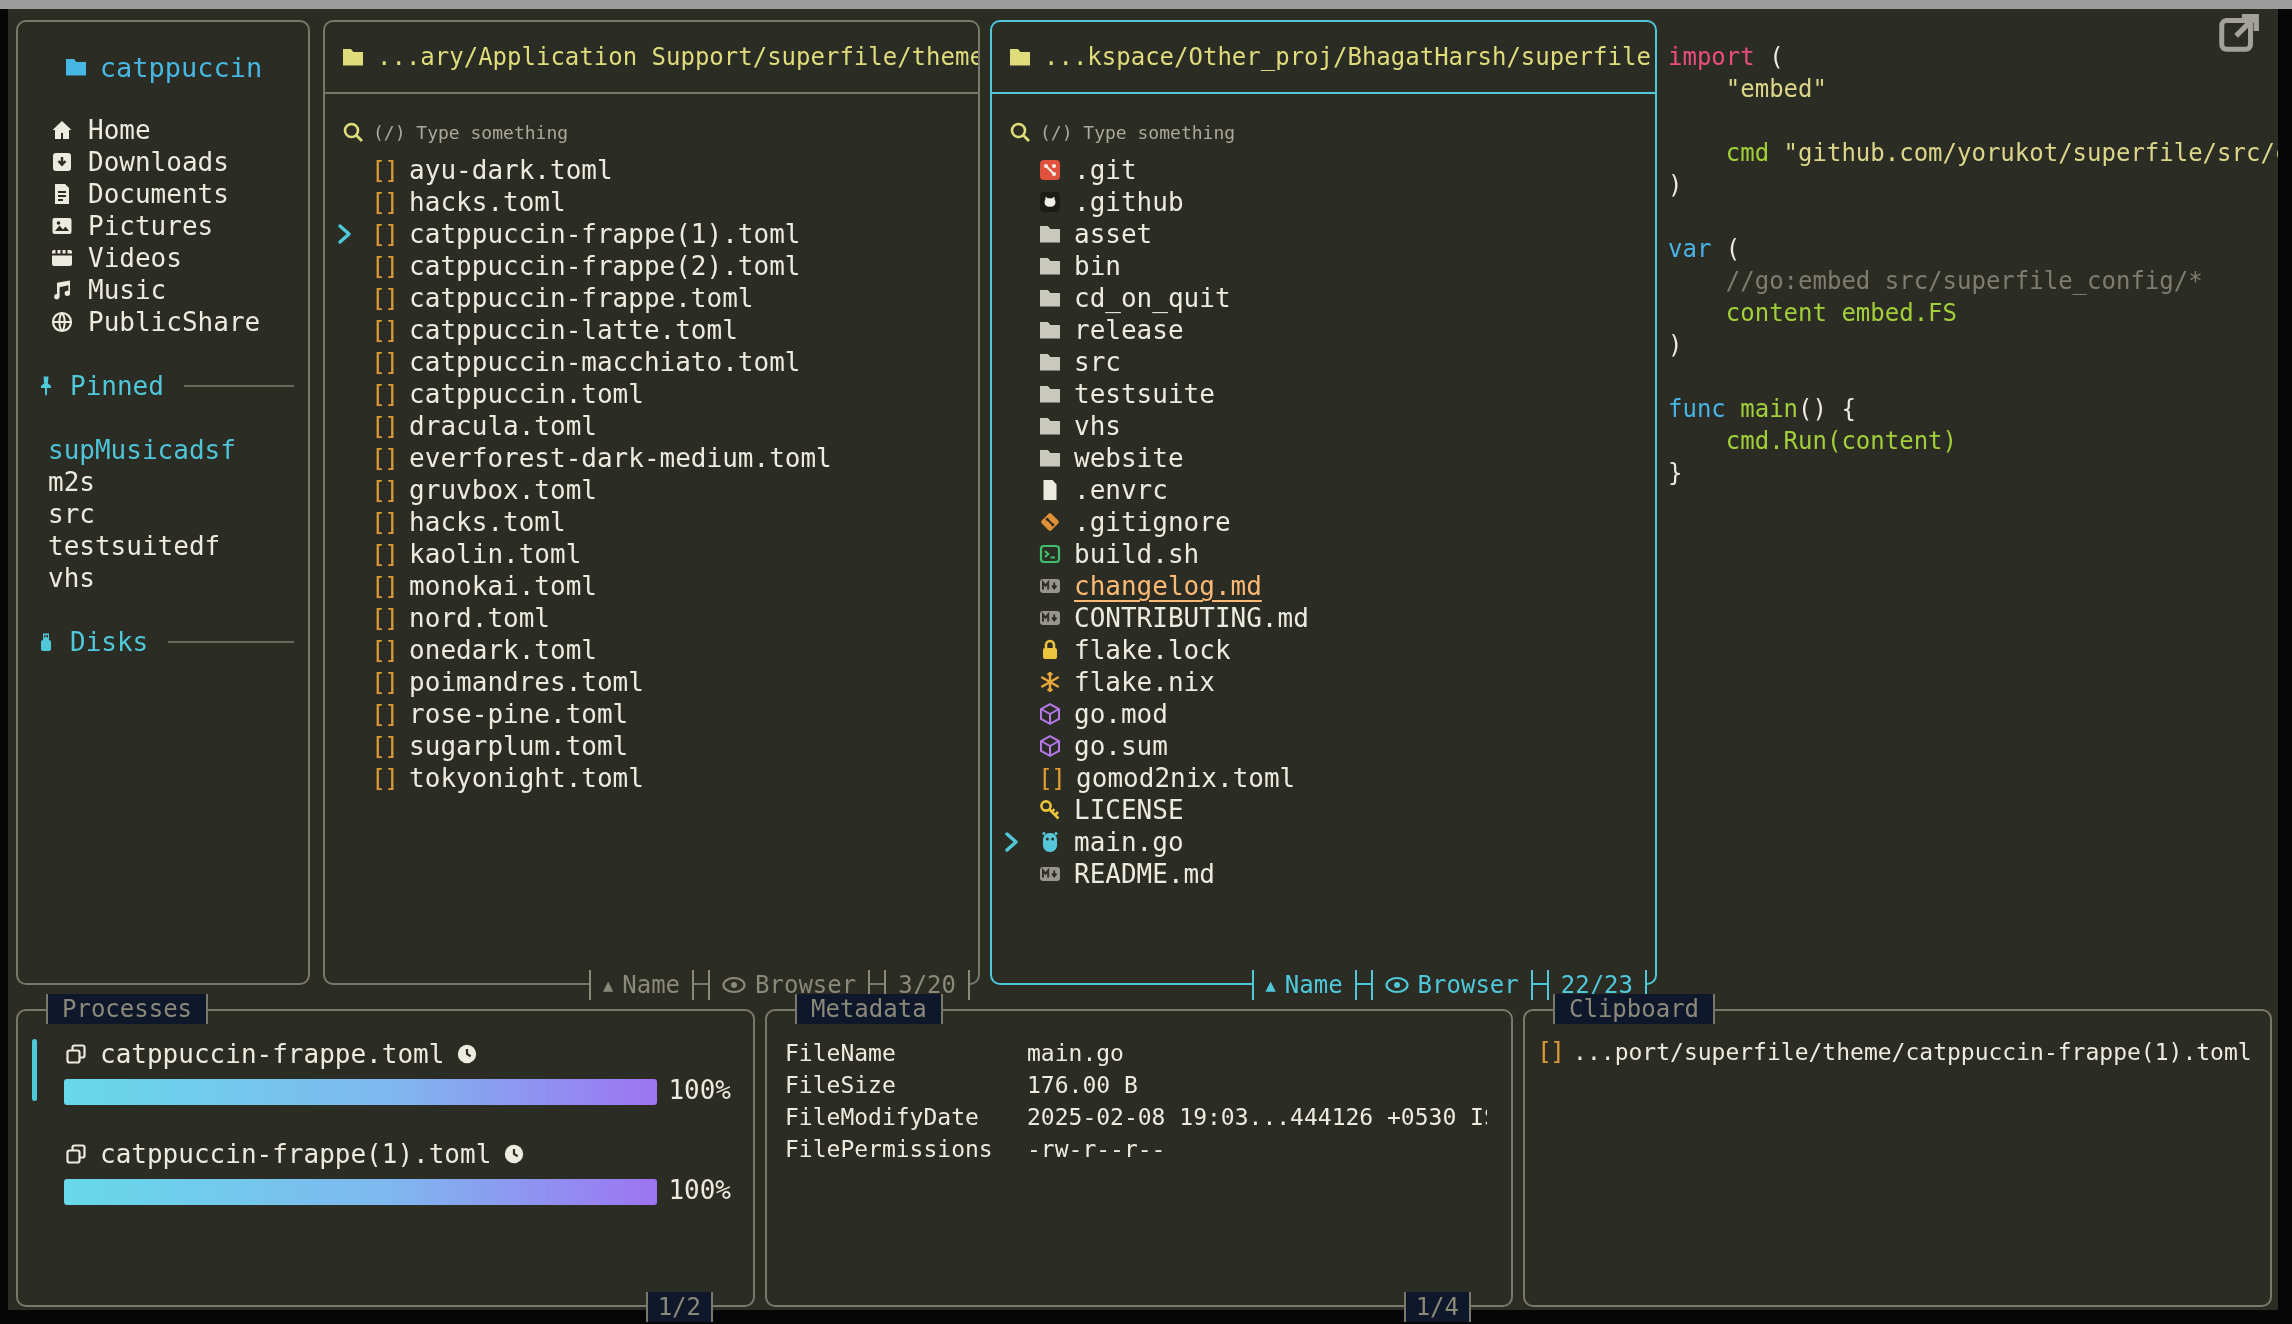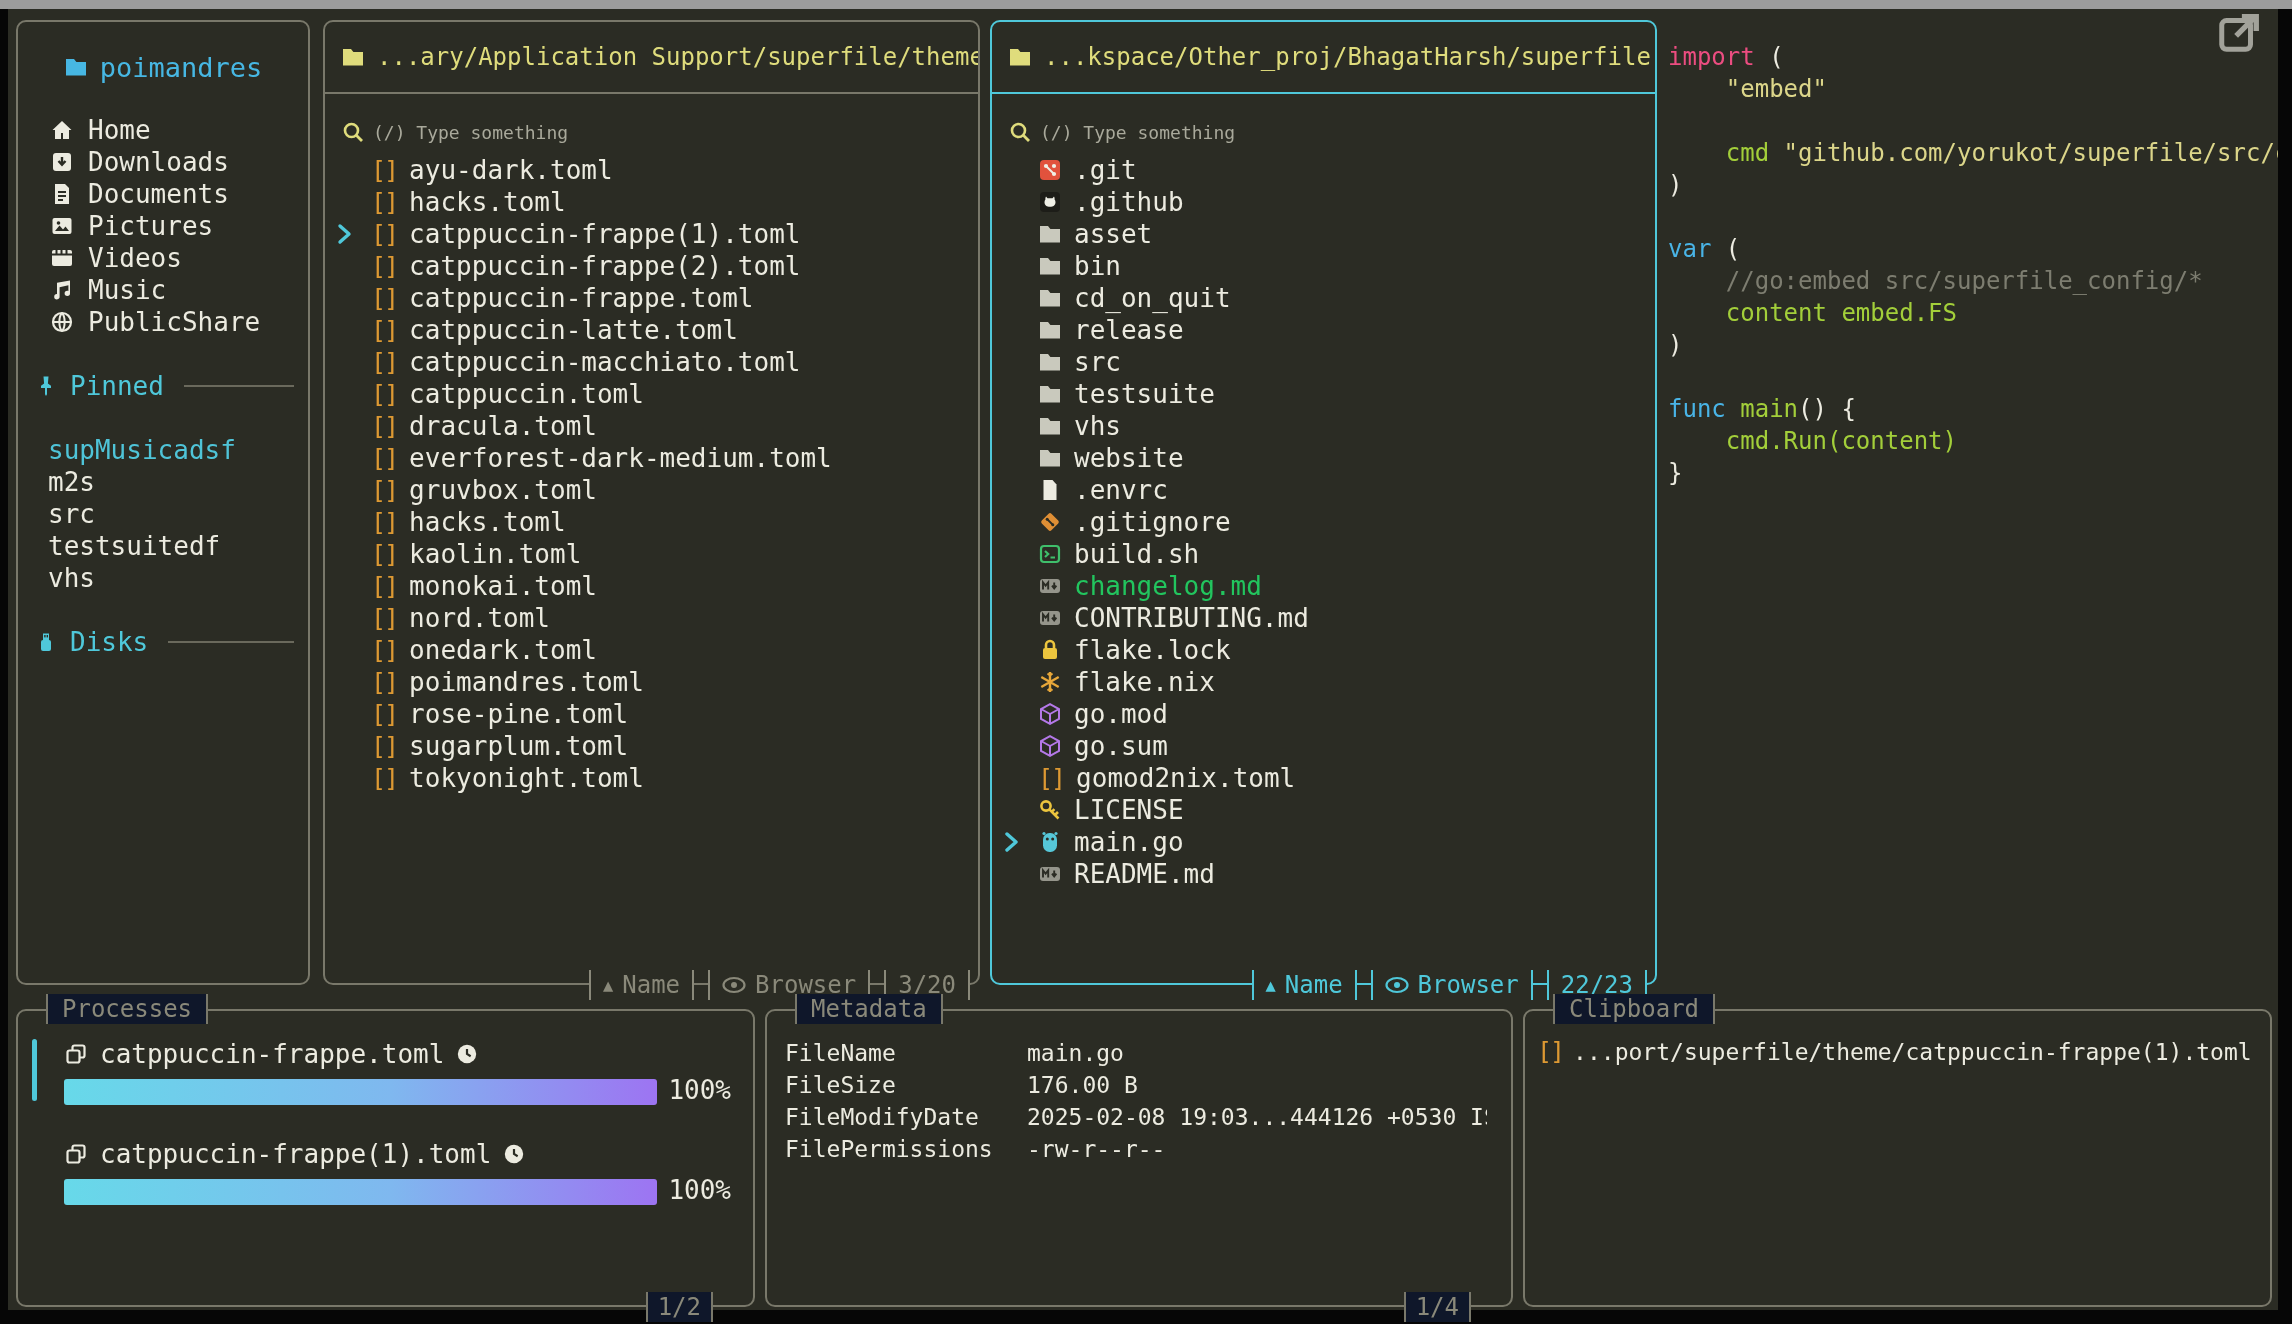--- a/index.html
+++ b/index.html
@@ -39,21 +39,21 @@
   
   .phead{height:70px;display:flex;align-items:center;gap:12px;padding:0 16px;
          border-bottom:2px solid #79786a;color:#dfdc7c;font-size:24px;white-space:nowrap;overflow:hidden}
   #panel2 .phead{border-bottom-color:#4fc8da}
   .srow{display:flex;align-items:center;gap:8px;padding:22px 16px 0;height:32px;color:#a9a99b;font-size:18px;white-space:nowrap}
   .srow .ic{color:#dfdc7c}
   .files{padding-top:6px}
   .frow{position:relative;height:32px;display:flex;align-items:center;gap:12px;padding-left:46px;
         font-size:26px;color:#ecebe0;white-space:nowrap}
   .frow .selmark{position:absolute;left:12px;top:4px;width:16px;height:24px;color:#4fc8da}
-  .cutfile{color:#22c55e;text-underline-offset:5px}
+  .cutfile{color:#fdba74;text-decoration:underline;text-underline-offset:5px}
 
   
   .pfoot{position:absolute;right:8px;bottom:-17px;display:flex;align-items:center;height:30px;
          color:#8a897a;font-size:24px}
   .active-foot{color:#4fc8da}
   .chip{display:flex;align-items:center;gap:9px;padding:0 12px;background:#2b2c24;
         border-left:2px solid currentColor;border-right:2px solid currentColor;height:30px;margin-left:14px;white-space:nowrap}
   .chip .tri{font-size:17px}
   .chip .ic{width:24px;height:18px}
 
@@ -211,21 +211,21 @@
 
 <div class="topstrip"></div>
 
 <div id="term">
 
   <div id="sidebar" class="panel">
     <div class="sb-title">
       <svg class="ic" style="color:#47b7e3">
           <use href="#i-folder"></use>
         </svg>
-      <span>poimandres</span>
+      <span>catppuccin</span>
     </div>
     <div class="nav" id="nav">
         <div class="nrow">
           <svg class="ic" style="color: rgb(236, 235, 224);">
             <use href="#i-home"></use>
           </svg>
           <span>Home</span>
         </div>
         <div class="nrow">
           <svg class="ic" style="color: rgb(236, 235, 224);">

